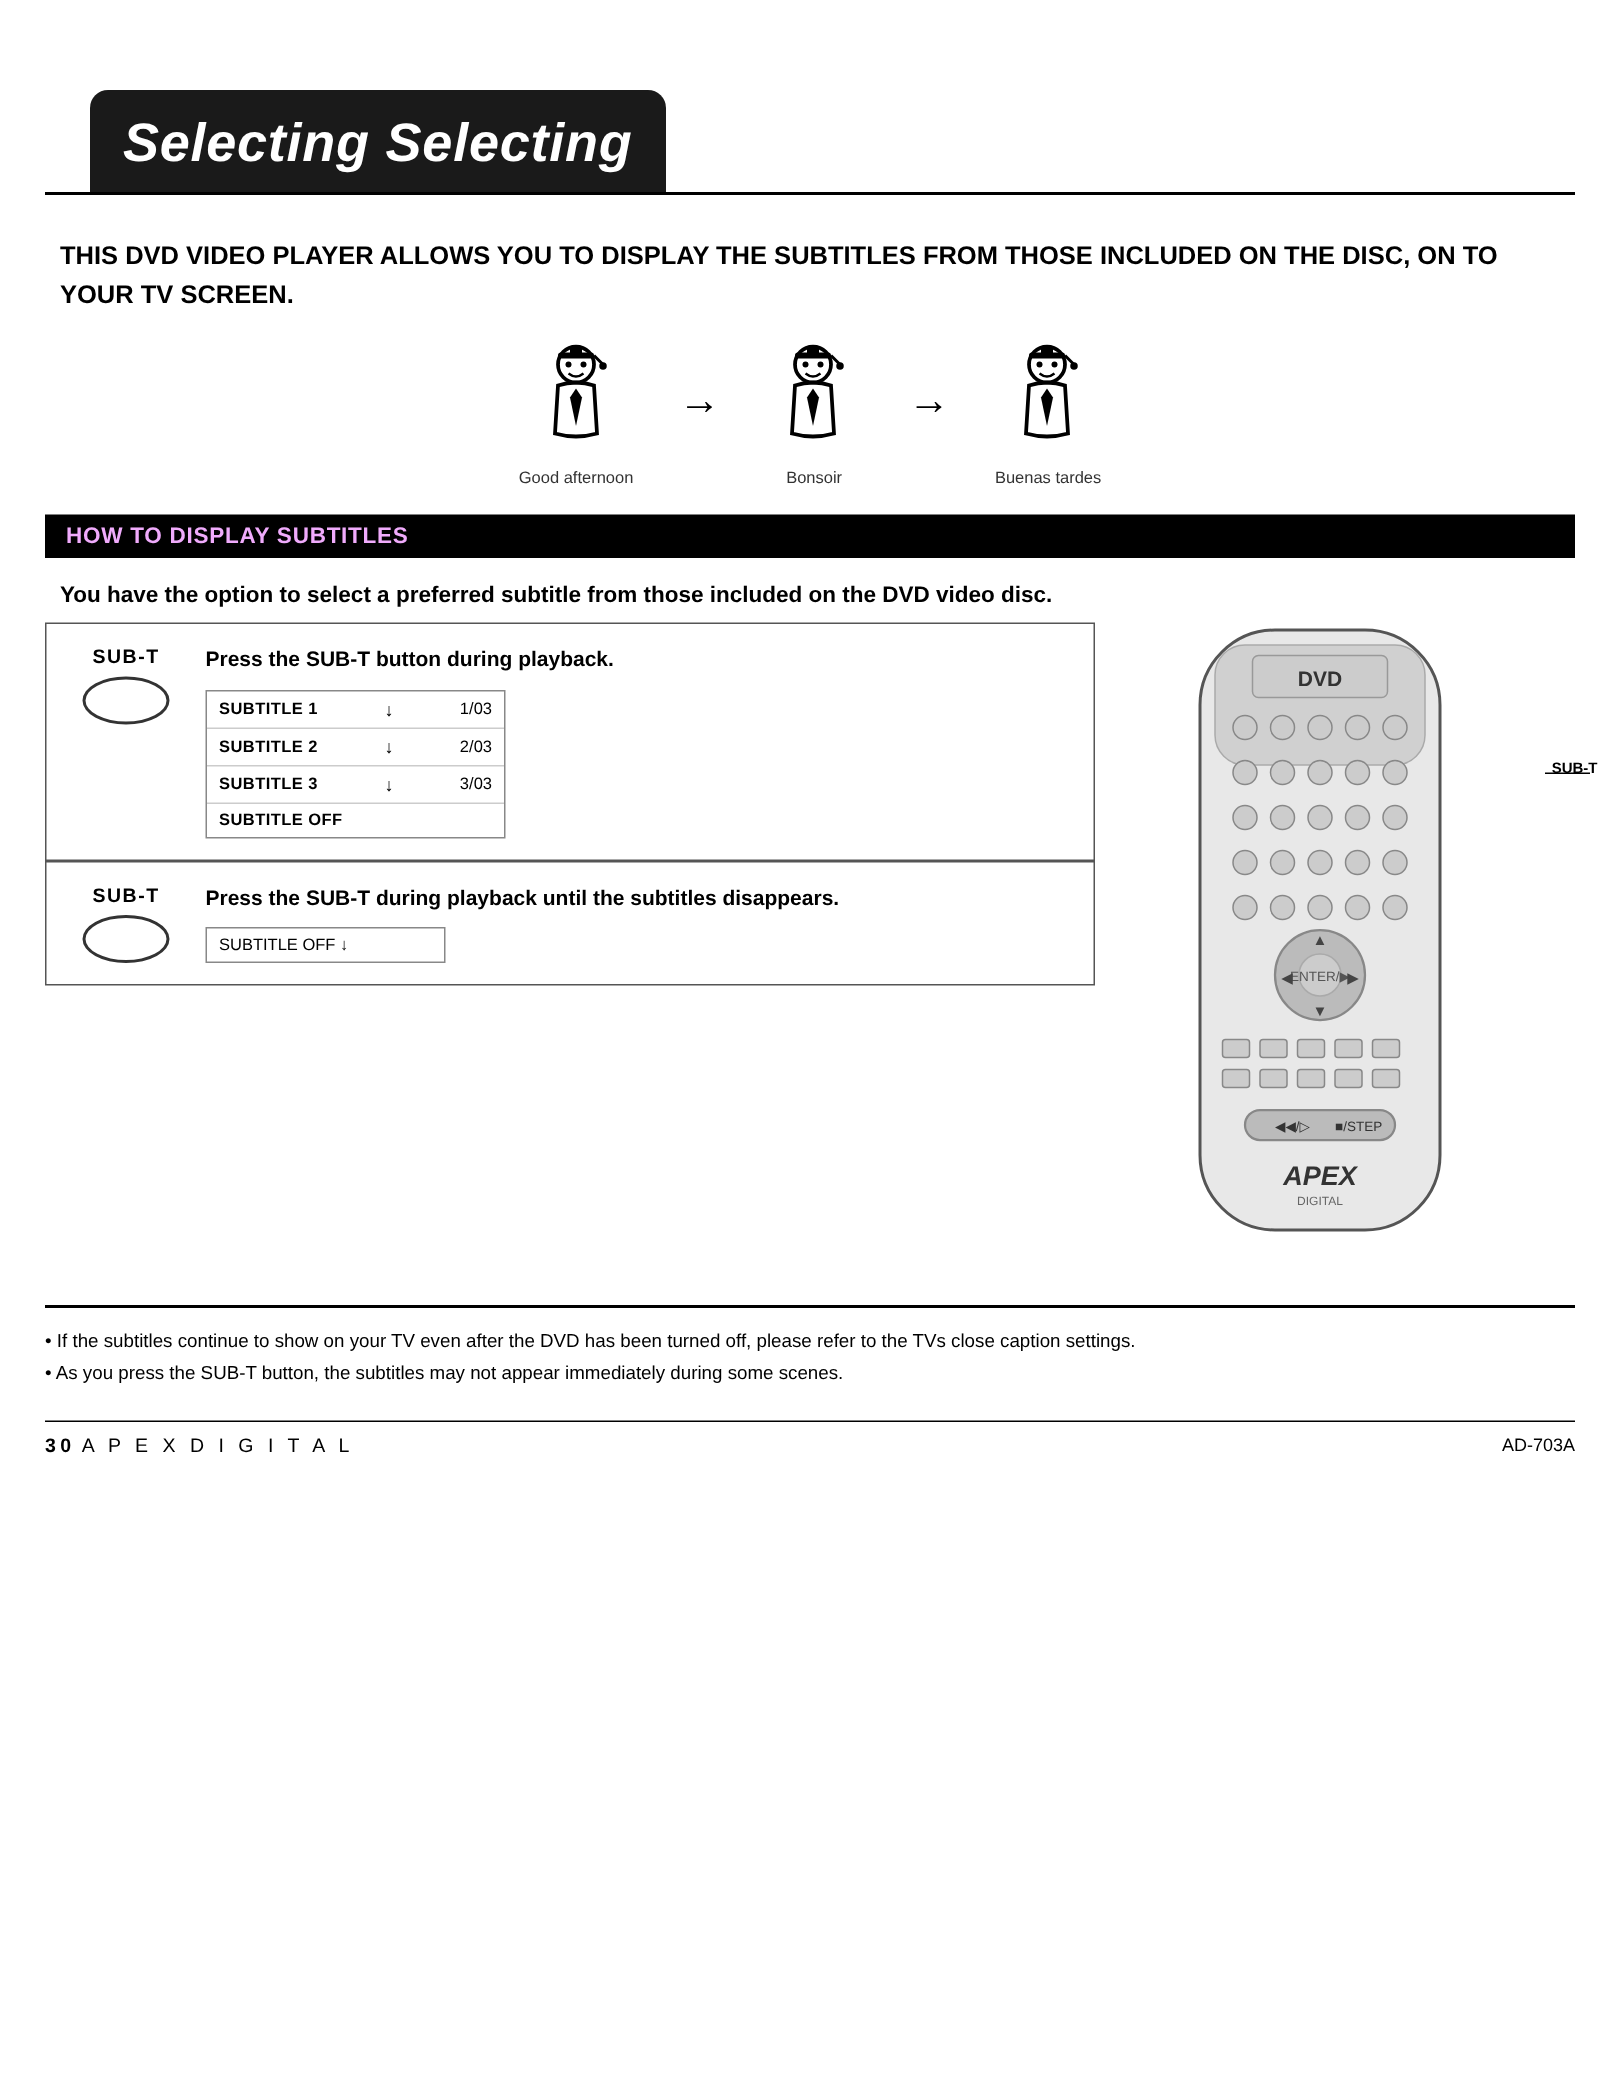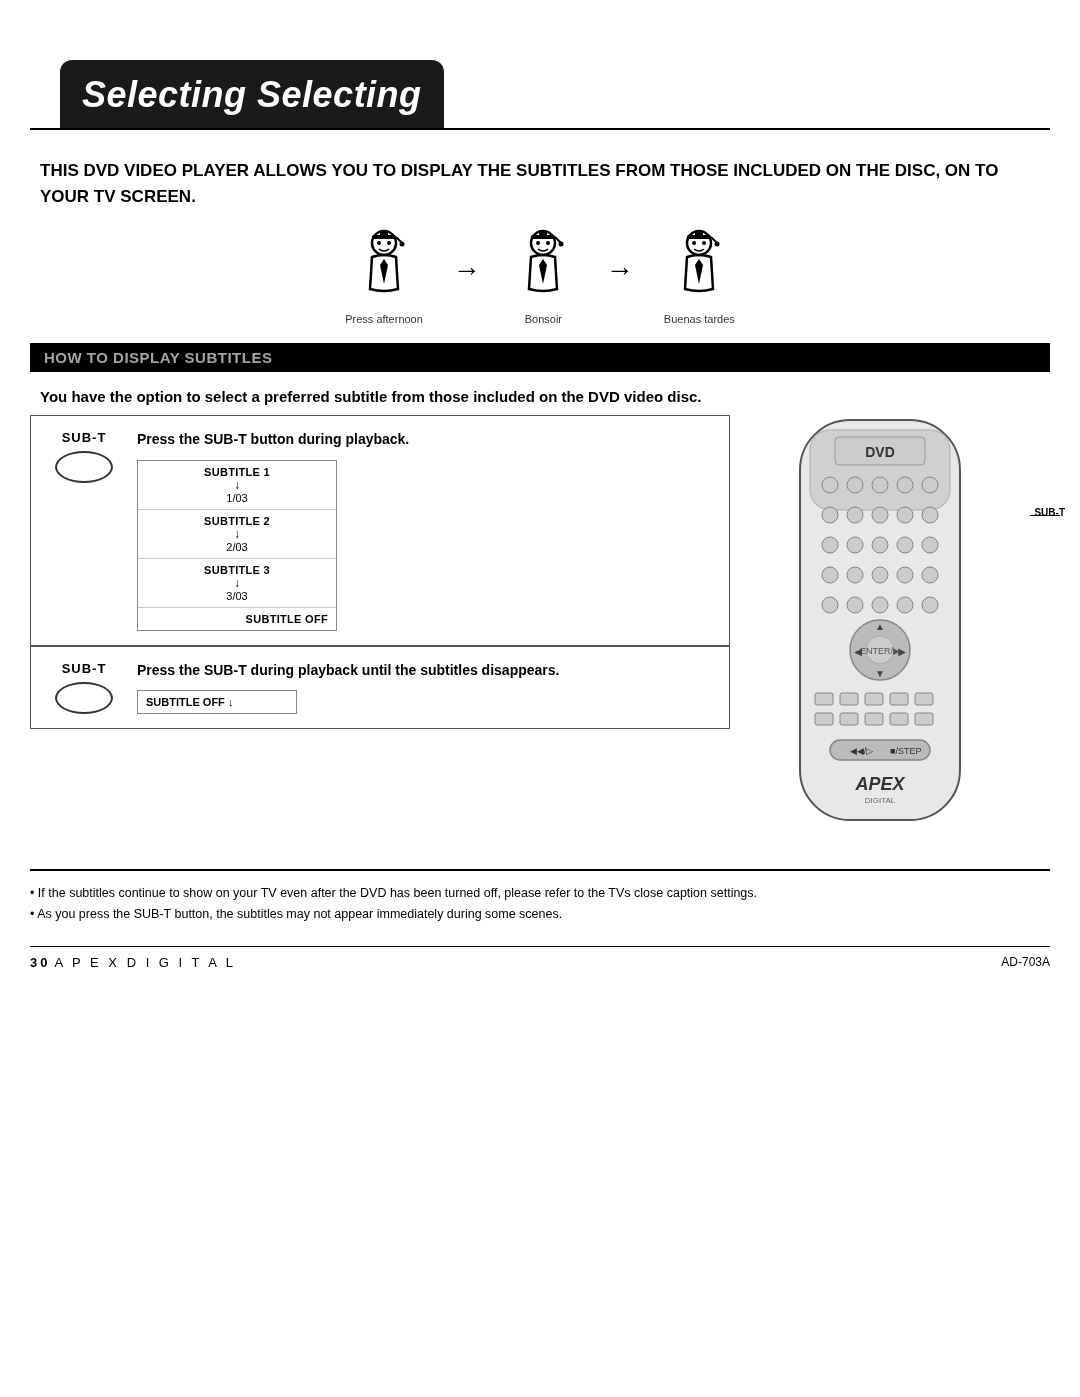--- a/index.html
+++ b/index.html
@@ -62,21 +62,21 @@
     }
     .arrow-icon {
       font-size: 28px;
       color: #000;
       margin-top: -20px;
     }
 
     
     .section-header {
       background: #000;
-      color: #a3a3a3;
+      color: #f0abfc;
       font-size: 15px;
       font-weight: 900;
       padding: 6px 14px;
       margin: 18px 30px 0 30px;
       text-transform: uppercase;
       letter-spacing: 0.5px;
     }
 
     
     .how-to-text {
@@ -139,21 +139,20 @@
       border: 1px solid #888;
       width: 200px;
       font-size: 11px;
     }
     .subtitle-row {
       display: flex;
       align-items: center;
       justify-content: space-between;
       padding: 5px 8px;
       border-bottom: 1px solid #ccc;
-      flex-direction: column;
     }
     .subtitle-row:last-child {
       border-bottom: none;
       align-items: flex-end;
     }
     .subtitle-row .name {
       font-size: 11px;
       font-weight: 600;
       text-transform: uppercase;
       letter-spacing: 0.3px;
@@ -196,21 +195,21 @@
       font-size: 11px;
     }
     .subtitle-row2 {
       padding: 5px 8px;
       display: flex;
       align-items: center;
       gap: 4px;
     }
     .subtitle-row2 .name2 {
       font-size: 11px;
-      font-weight: 700;
+      font-weight: 400;
       text-transform: uppercase;
     }
 
     
     .right-panel {
       width: 300px;
       display: flex;
       flex-direction: column;
       align-items: center;
       position: relative;
@@ -279,21 +278,21 @@
       <circle cx="50" cy="15" r="2.5" fill="#000"></circle>
 
       <circle cx="27" cy="14" r="2" fill="#000"></circle>
       <circle cx="37" cy="14" r="2" fill="#000"></circle>
       <path d="M27 20 Q32 24 37 20" fill="none" stroke="#000" stroke-width="1.5"></path>
 
       <path d="M20 28 Q32 24 44 28 L46 60 Q32 64 18 60 Z" fill="none" stroke="#000" stroke-width="2.5"></path>
 
       <polygon points="32,30 28,36 32,55 36,36" fill="#000"></polygon>
     </svg>
-    <span class="icon-label">Press afternoon</span>
+    <span class="icon-label">Good afternoon</span>
   </div>
   <div class="arrow-icon">→</div>
   <div class="subtitle-icon-item">
     <svg class="person-icon" viewBox="0 0 65 80">
       <circle cx="32" cy="14" r="12" fill="none" stroke="#000" stroke-width="2.5"></circle>
       <rect x="20" y="6" width="24" height="4" rx="2" fill="#000"></rect>
       <rect x="28" y="2" width="8" height="6" rx="1" fill="#000"></rect>
       <line x1="44" y1="8" x2="50" y2="14" stroke="#000" stroke-width="2"></line>
       <circle cx="50" cy="15" r="2.5" fill="#000"></circle>
       <circle cx="27" cy="14" r="2" fill="#000"></circle>

